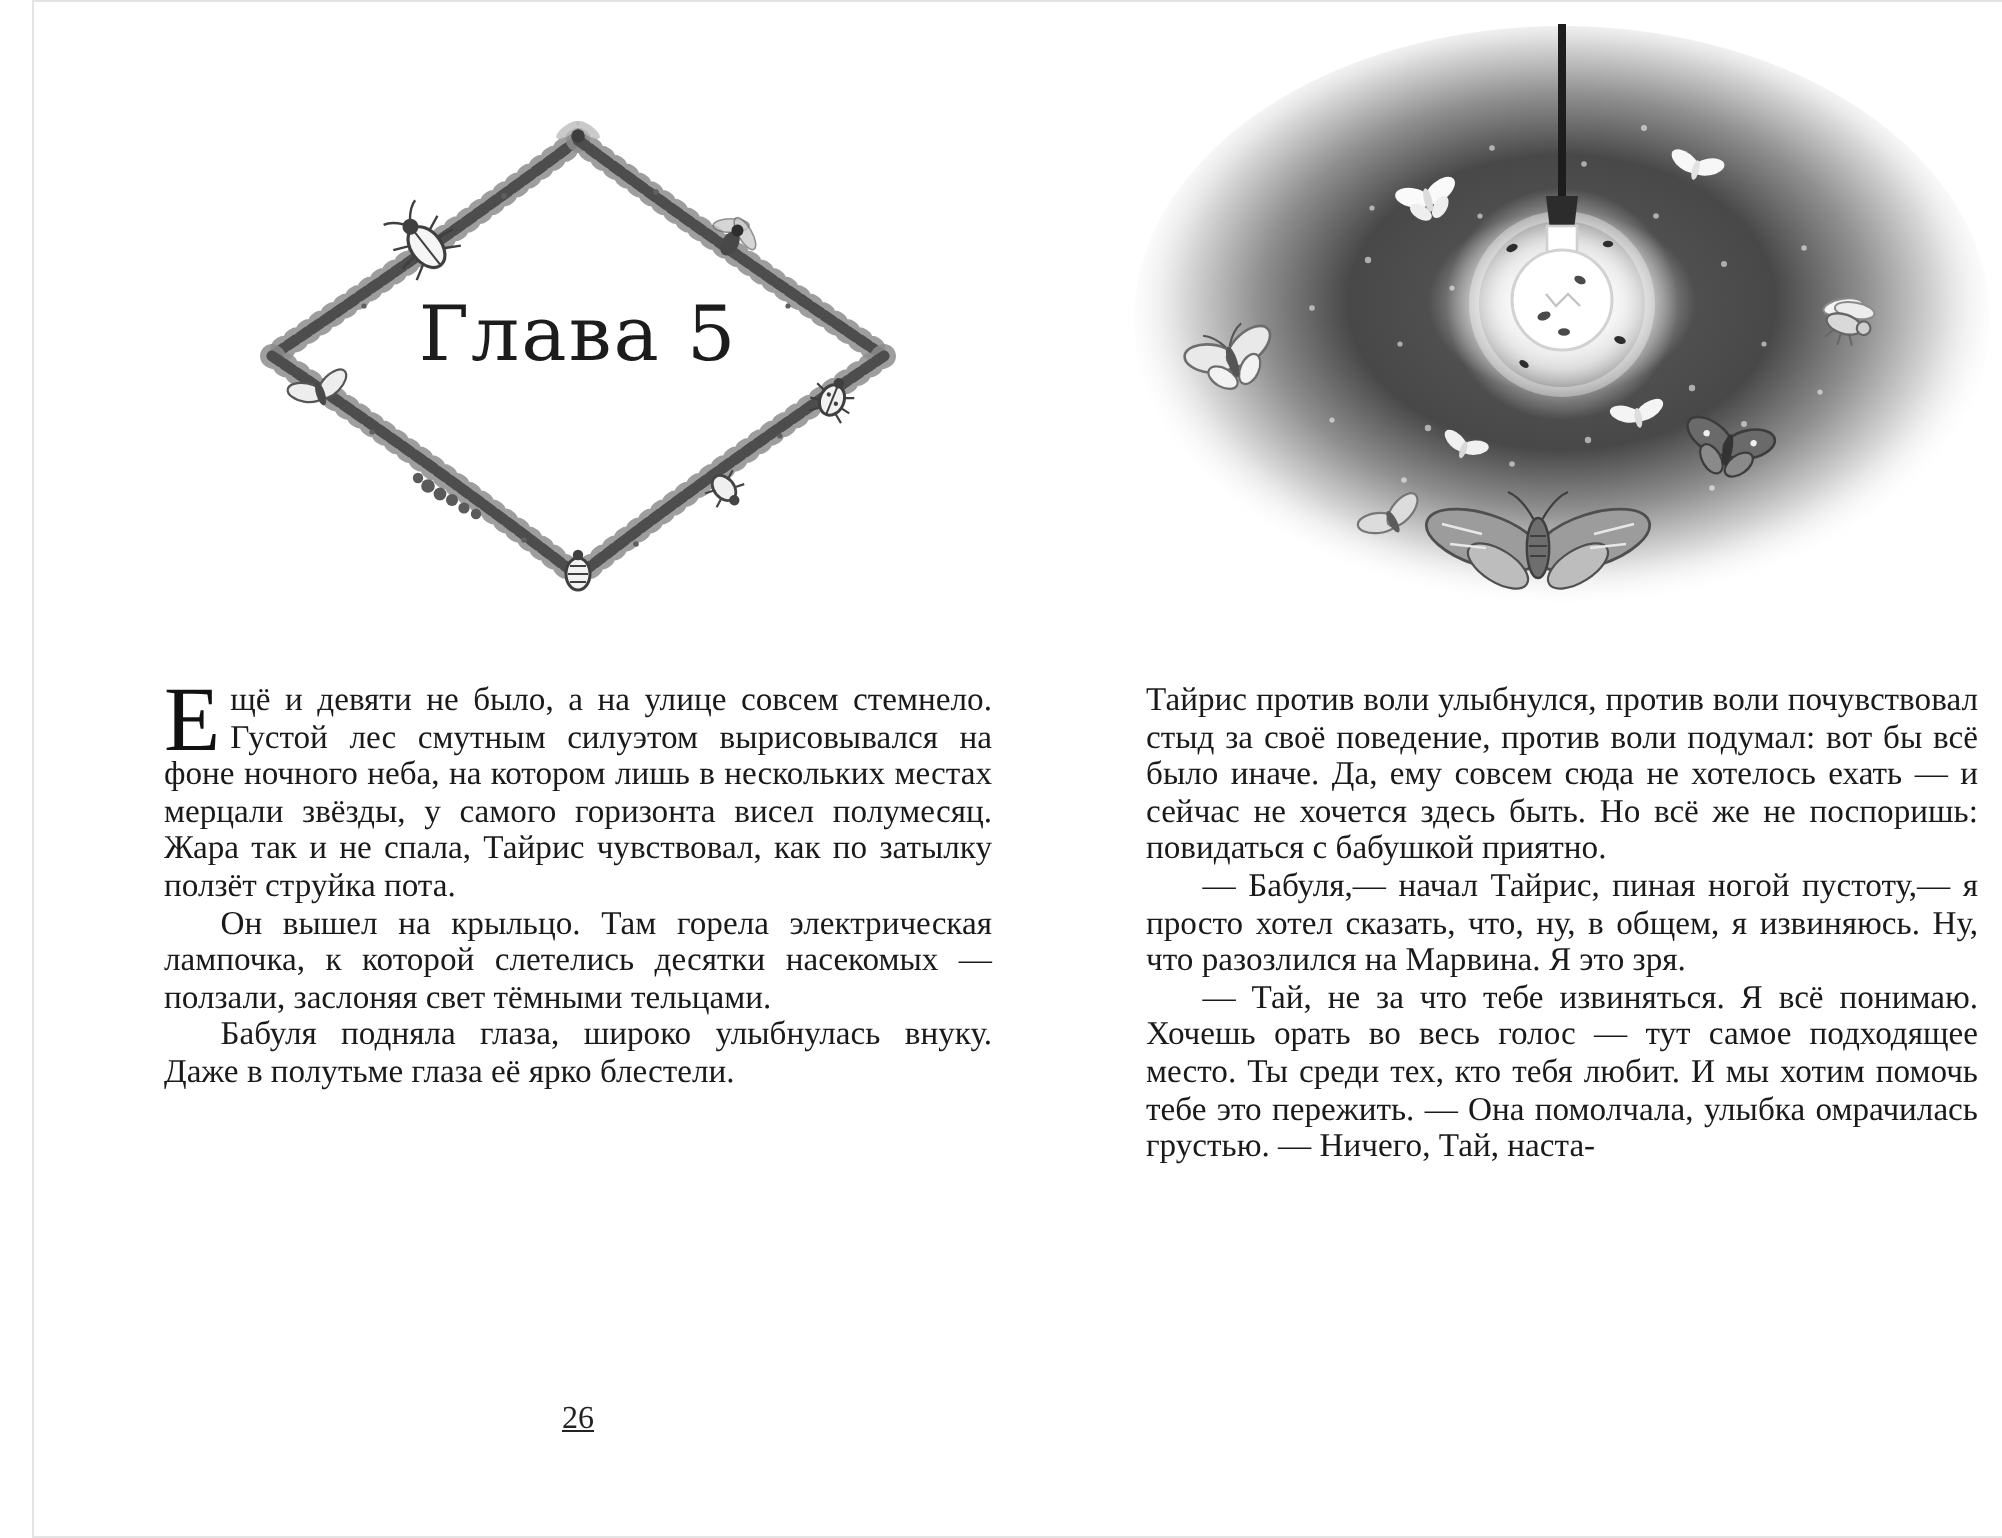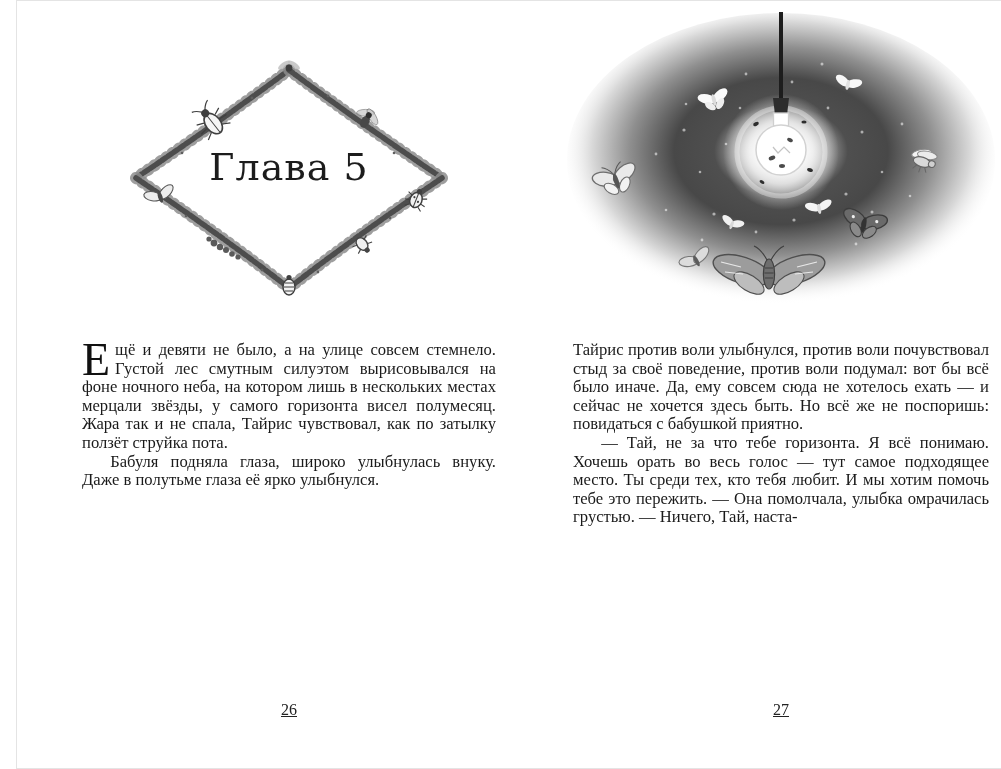--- a/index.html
+++ b/index.html
@@ -130,21 +130,22 @@
             <circle cx="268" cy="160" r="1.3"></circle>
           <circle cx="140" cy="212" r="1.4"></circle>
             <circle cx="196" cy="214" r="1.4"></circle>
         </g>
       </svg>
       <div class="chapter-title">Глава 5</div>
     </div>
 
     <div class="body-text">
         <p class="no-indent"><span class="dropcap">Е</span>щё и девяти не было, а на улице совсем стемнело. Густой лес смутным силуэтом вырисовывался на фоне ночного неба, на котором лишь в нескольких местах мерцали звёзды, у самого горизонта висел полумесяц. Жара так и не спала, Тайрис чувствовал, как по затылку ползёт струйка пота.</p>
-        <p>Бабуля подняла глаза, широко улыбнулась внуку. Даже в полутьме глаза её ярко улыбнулся.</p>
+        <p>Он вышел на крыльцо. Там горела электрическая лампочка, к которой слетелись десятки насекомых — ползали, заслоняя свет тёмными тельцами.</p>
+        <p>Бабуля подняла глаза, широко улыбнулась внуку. Даже в полутьме глаза её ярко блестели.</p>
       </div>
 
     <div class="page-number">26</div>
   </div>
 
   <div class="page page-right">
 
     <div class="illustration">
       <svg width="434" height="310" viewBox="0 0 434 310">
         <defs>
@@ -279,19 +280,19 @@
         <g transform="translate(132,248) rotate(-28)">
           <ellipse cx="-7" cy="-2" rx="10" ry="5" transform="rotate(22 -7 -2)" fill="#dcdcdc" stroke="#777" stroke-width="1.1"></ellipse>
           <ellipse cx="7" cy="-2" rx="10" ry="5" transform="rotate(-22 7 -2)" fill="#dcdcdc" stroke="#777" stroke-width="1.1"></ellipse>
           <ellipse cx="0" cy="1" rx="2" ry="6" fill="#5c5c5c"></ellipse>
         </g>
       </svg>
     </div>
 
     <div class="body-text">
         <p class="no-indent">Тайрис против воли улыбнулся, против воли почувствовал стыд за своё поведение, против воли подумал: вот бы всё было иначе. Да, ему совсем сюда не хотелось ехать — и сейчас не хочется здесь быть. Но всё же не поспоришь: повидаться с бабушкой приятно.</p>
-        <p>— Тай, не за что тебе горизонта. Я всё понимаю. Хочешь орать во весь голос — тут самое подходящее место. Ты среди тех, кто тебя любит. И мы хотим помочь тебе это пережить. — Она помолчала, улыбка омрачилась грустью. — Ничего, Тай, наста-</p>
+        <p>— Бабуля,— начал Тайрис, пиная ногой пустоту,— я просто хотел сказать, что, ну, в общем, я извиняюсь. Ну, что разозлился на Марвина. Я это зря.</p>
+        <p>— Тай, не за что тебе извиняться. Я всё понимаю. Хочешь орать во весь голос — тут самое подходящее место. Ты среди тех, кто тебя любит. И мы хотим помочь тебе это пережить. — Она помолчала, улыбка омрачилась грустью. — Ничего, Тай, наста-</p>
       </div>
 
-    <div class="page-number">27</div>
   </div>
 
 </div>
 
 </body></html>

